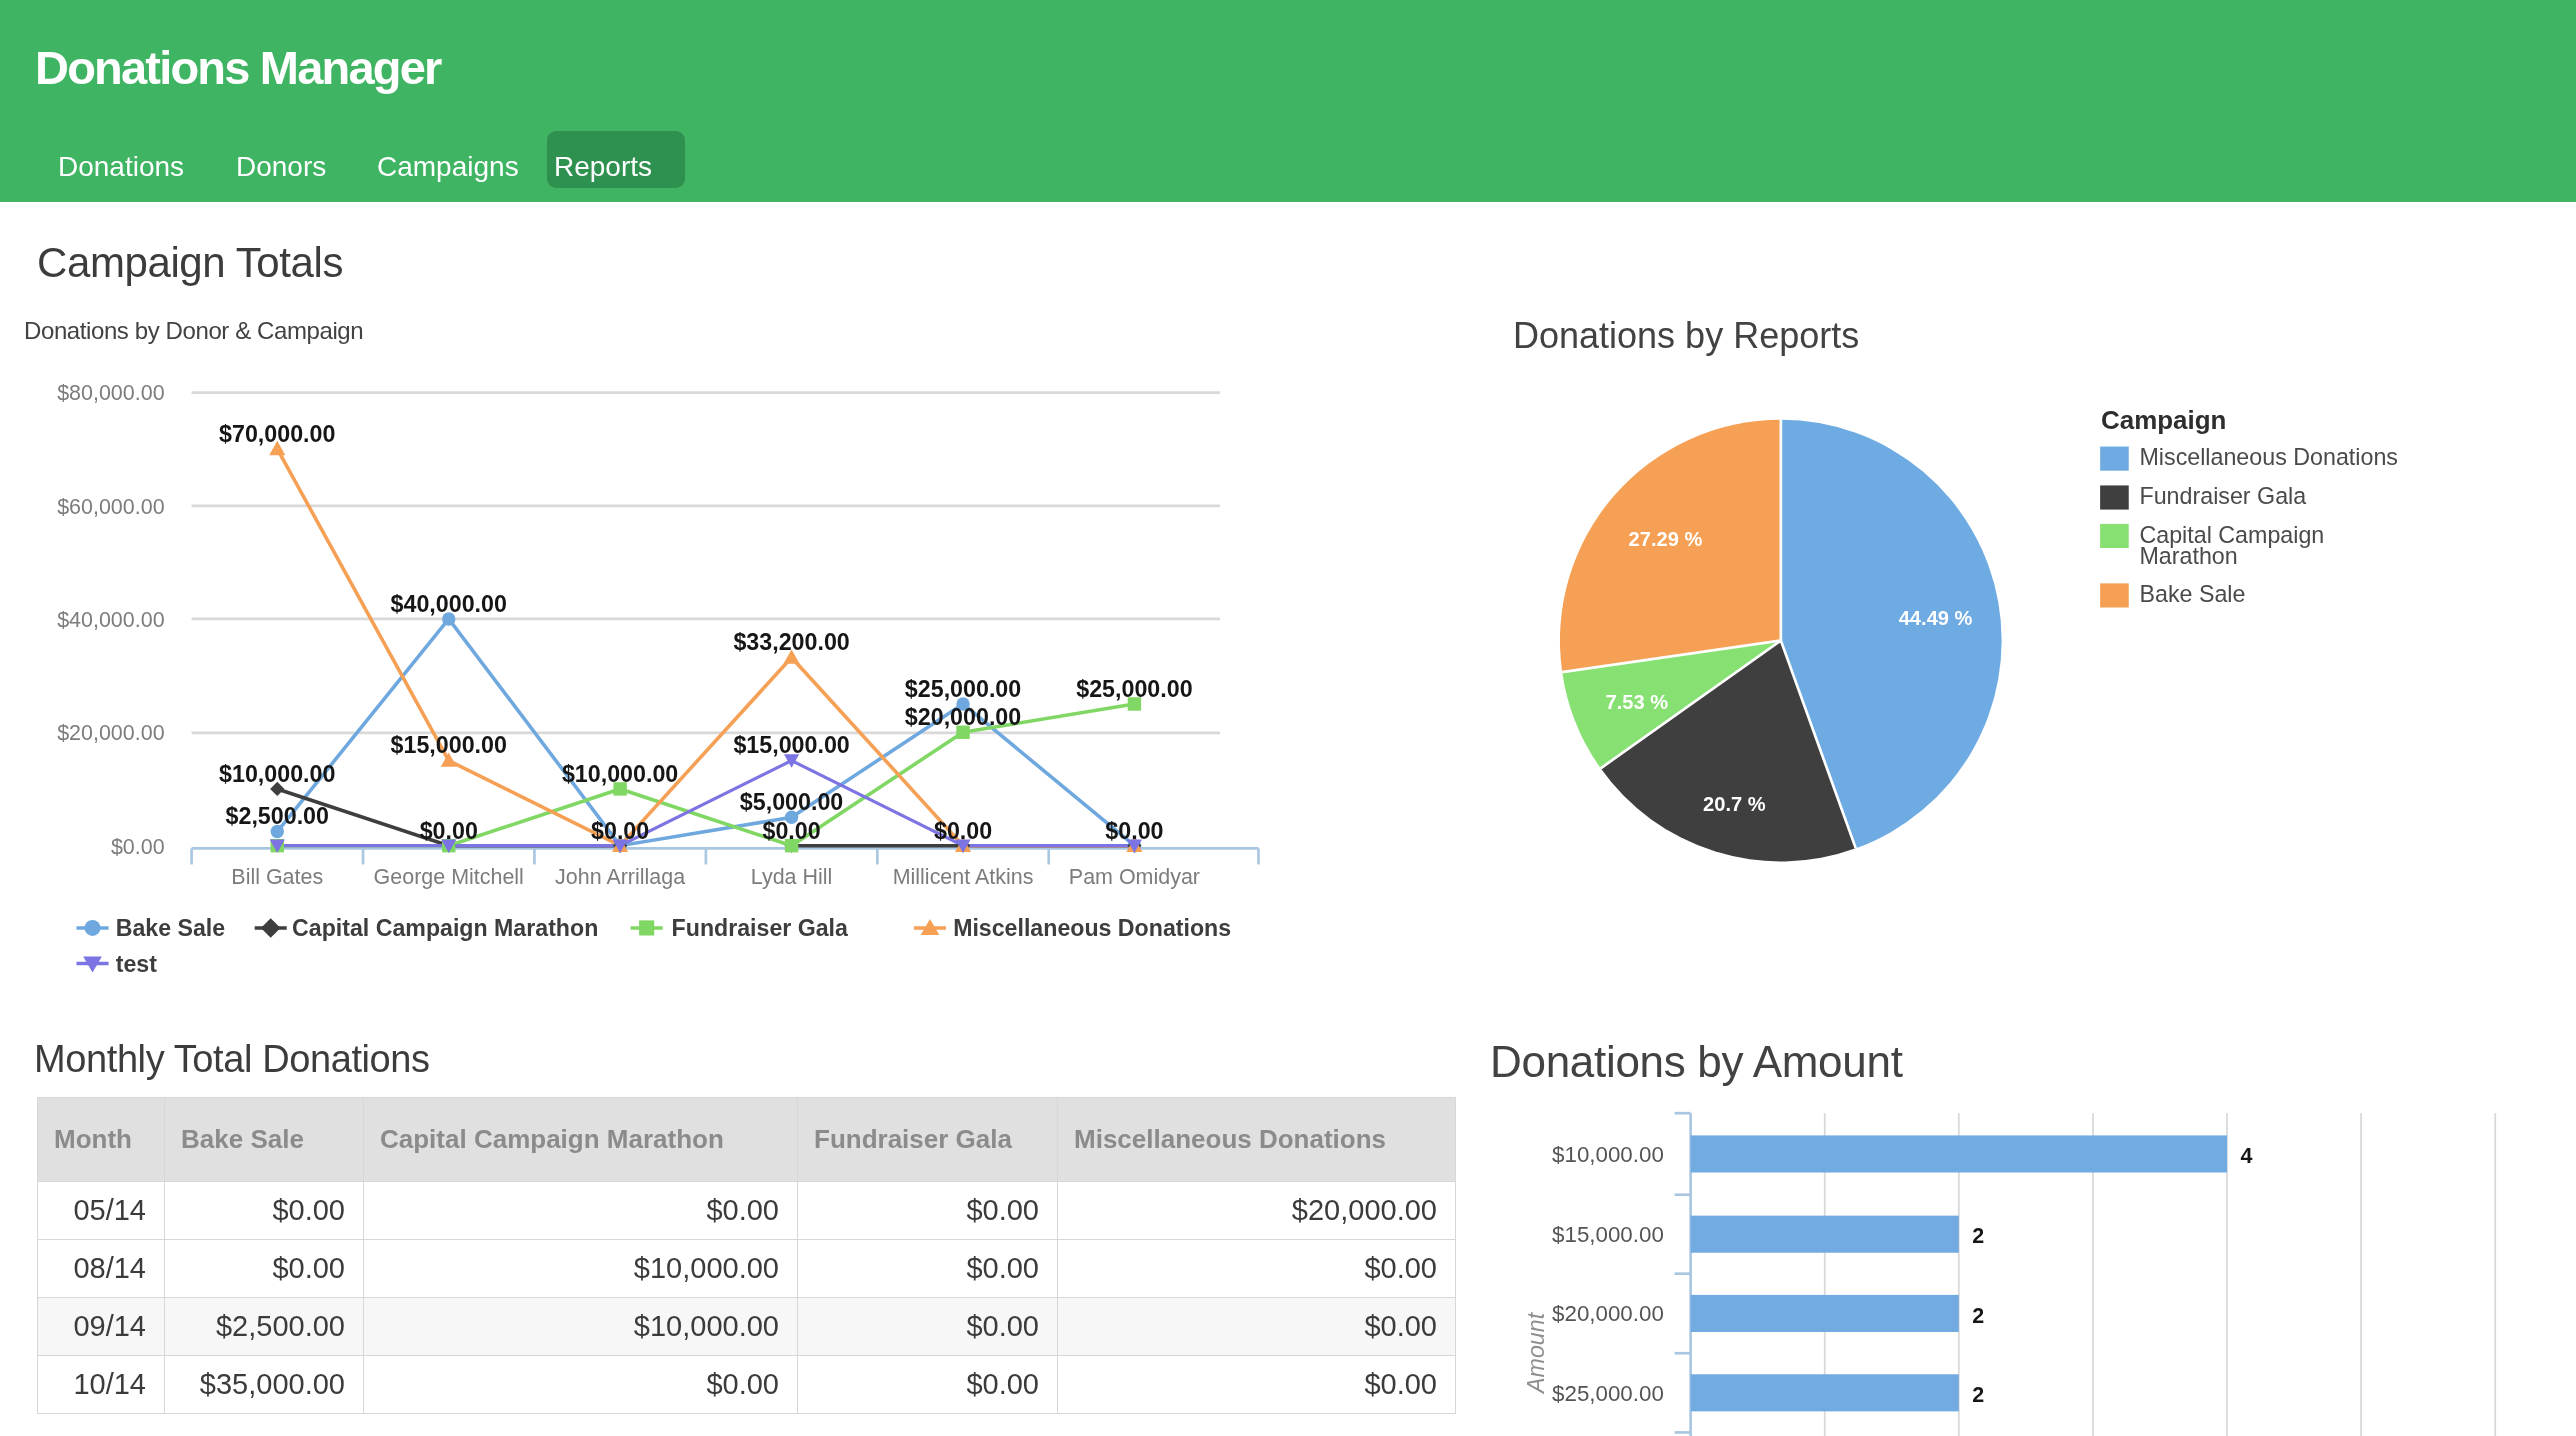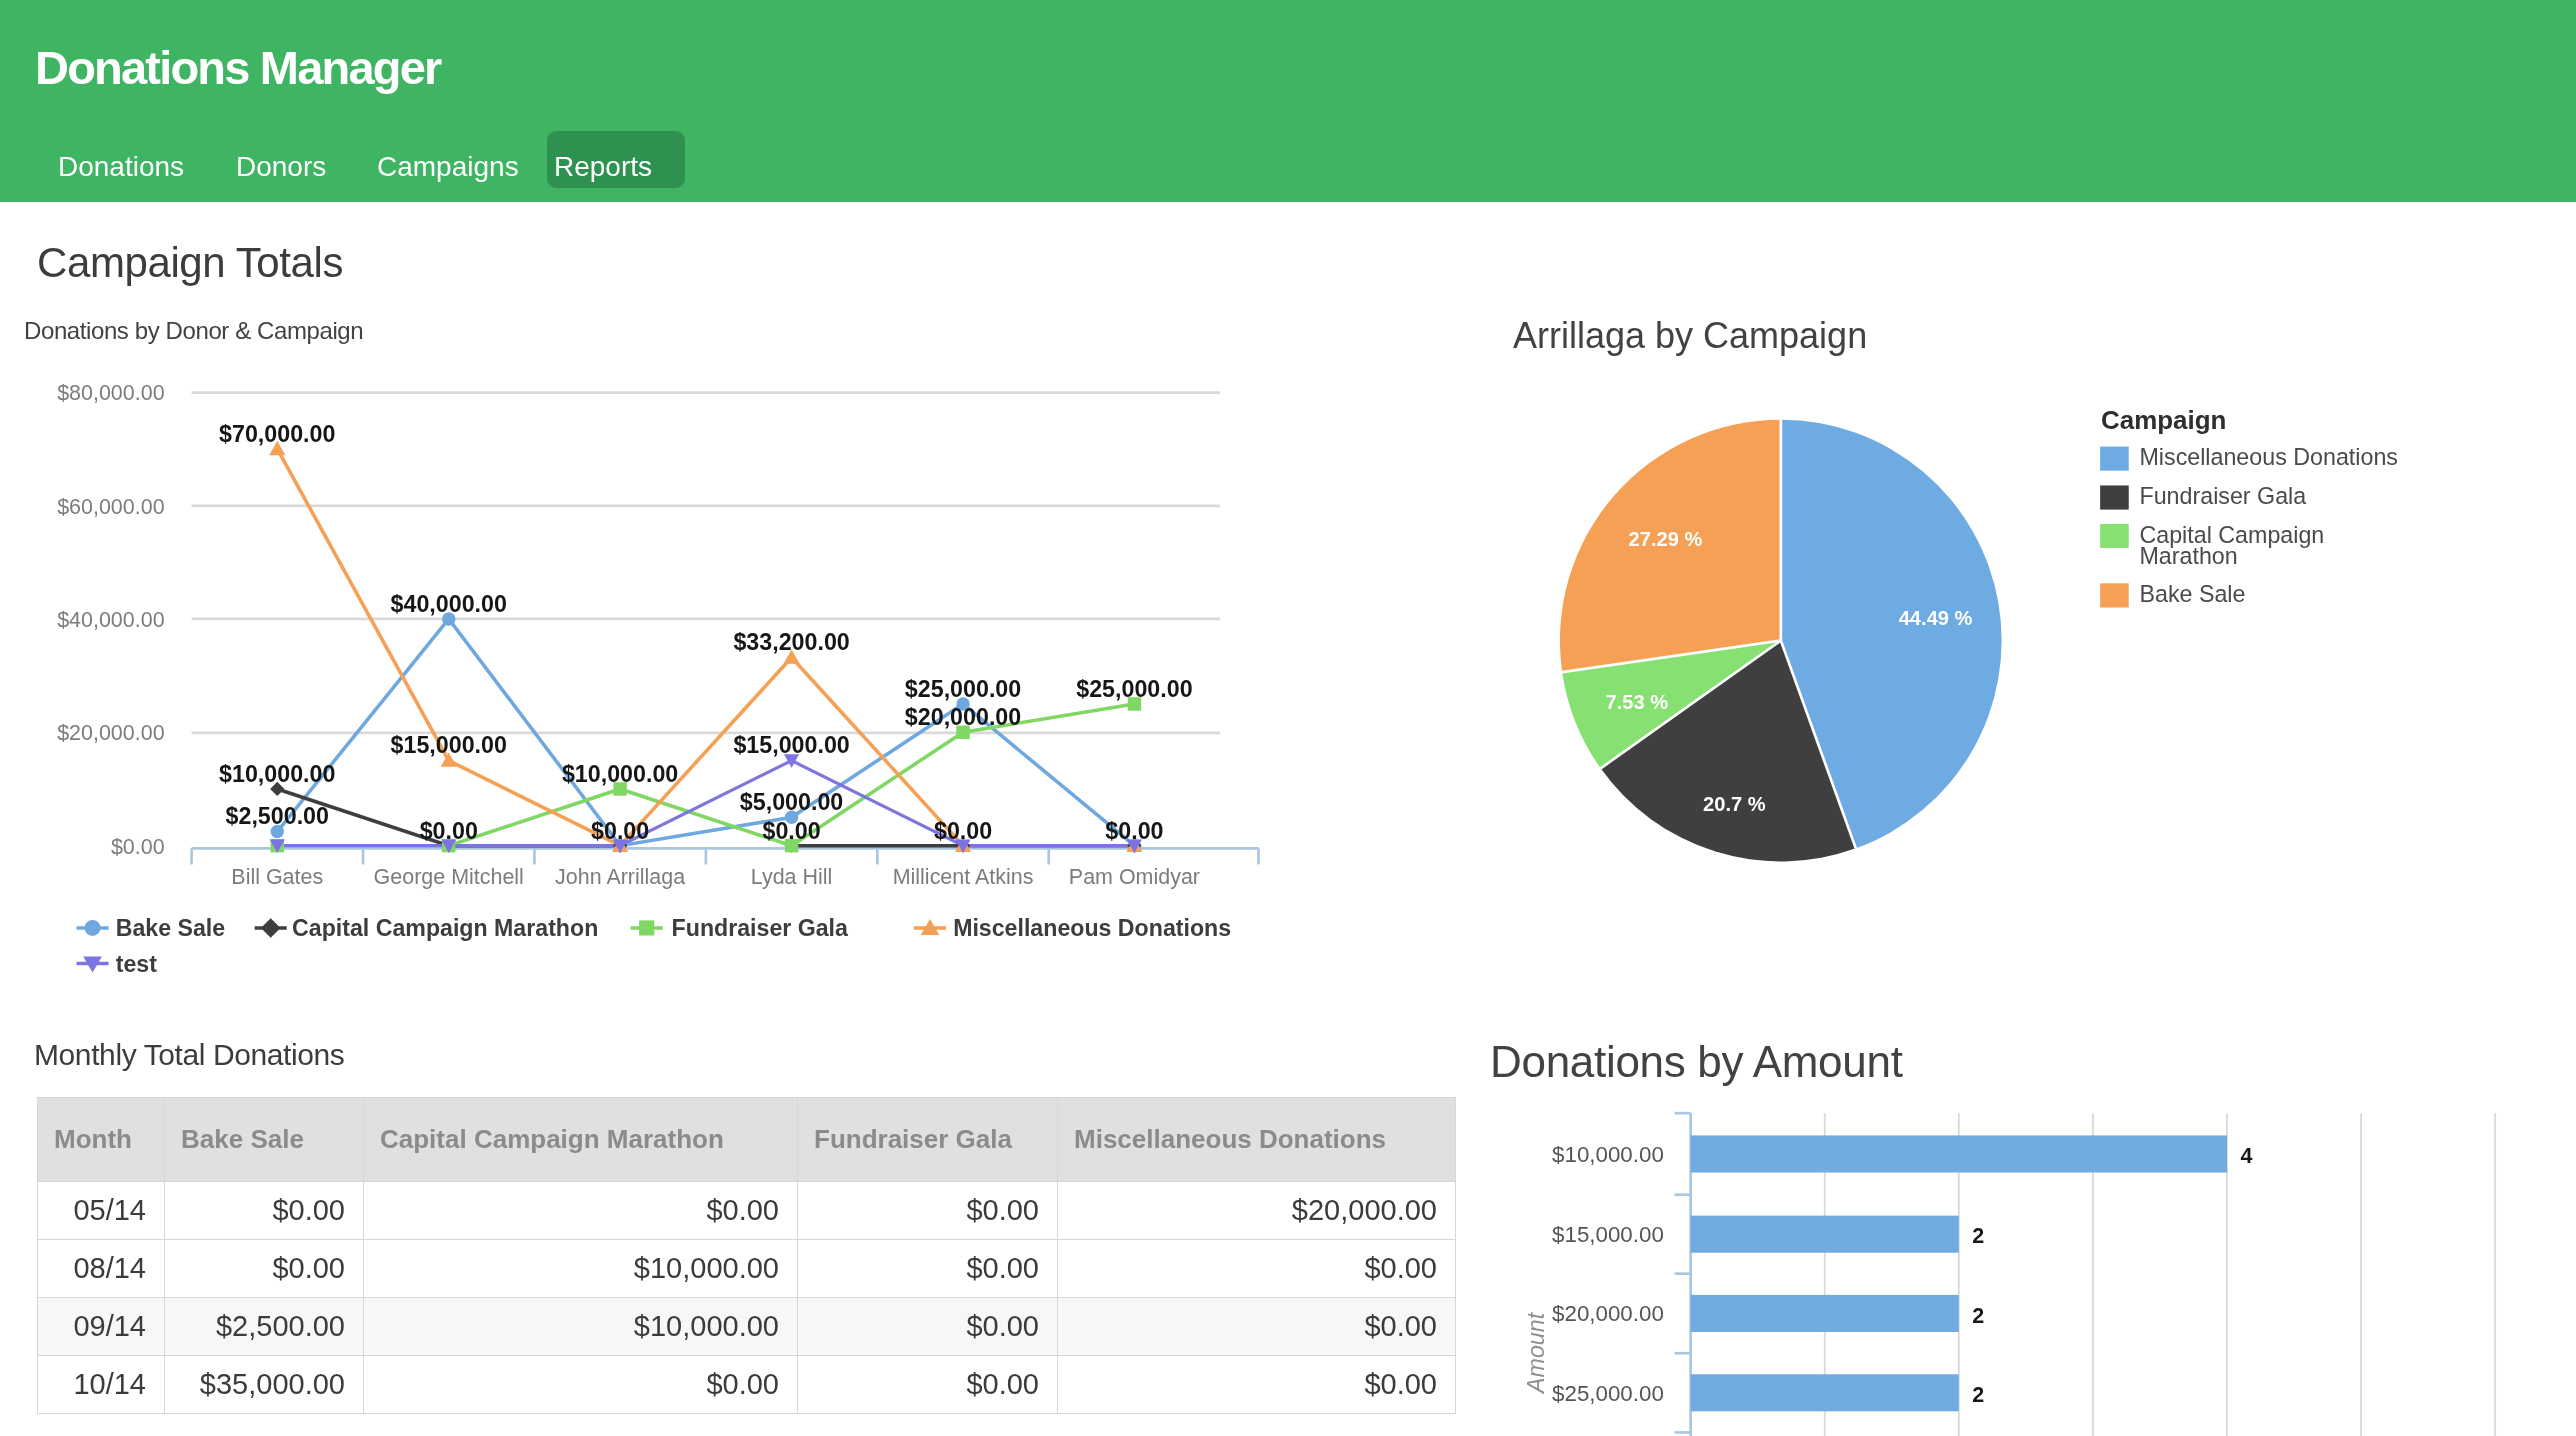--- a/index.html
+++ b/index.html
@@ -27,22 +27,22 @@
   <div id="hdr"></div>
   <div id="brand">Donations Manager</div>
   <div id="nav-active"></div>
   <div class="nav" id="nav1" style="left:58px;">Donations</div>
   <div class="nav" id="nav2" style="left:236px;">Donors</div>
   <div class="nav" id="nav3" style="left:377px;">Campaigns</div>
   <div class="nav" id="nav4" style="left:554px;">Reports</div>
 
   <div class="h2" id="t-campaign" style="left:37px;top:242px;font-size:42px;letter-spacing:-0.4px;">Campaign Totals</div>
   <div class="h3" id="t-line" style="left:24px;top:319px;font-size:24px;letter-spacing:-0.4px;">Donations by Donor &amp; Campaign</div>
-  <div class="h3" id="t-pie" style="left:1513px;top:318px;font-size:36px;">Arrillaga by Campaign</div>
-  <div class="h2" id="t-table" style="left:34px;top:1040px;font-size:30px;letter-spacing:-0.4px;">Monthly Total Donations</div>
+  <div class="h3" id="t-pie" style="left:1513px;top:318px;font-size:36px;">Donations by Reports</div>
+  <div class="h2" id="t-table" style="left:34px;top:1040px;font-size:38px;letter-spacing:-0.4px;">Monthly Total Donations</div>
   <div class="h3" id="t-bar" style="left:1490px;top:1040px;font-size:44px;letter-spacing:-0.3px;">Donations by Amount</div>
 
   <svg id="linechart" class="abs" style="left:0;top:358px;" width="1288" height="546" viewBox="0 400 1440 610">
 
     <g stroke="#d9d9d9" stroke-width="3">
       <line x1="214.2" y1="438.5" x2="1364" y2="438.5"></line>
       <line x1="214.2" y1="565.2" x2="1364" y2="565.2"></line>
       <line x1="214.2" y1="691.5" x2="1364" y2="691.5"></line>
       <line x1="214.2" y1="818.8" x2="1364" y2="818.8"></line>
     </g>

